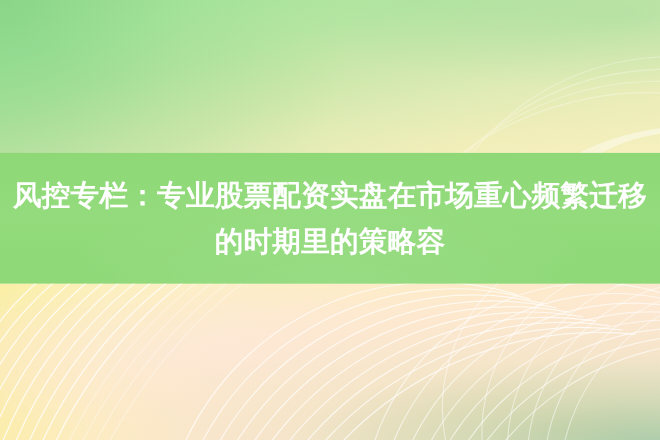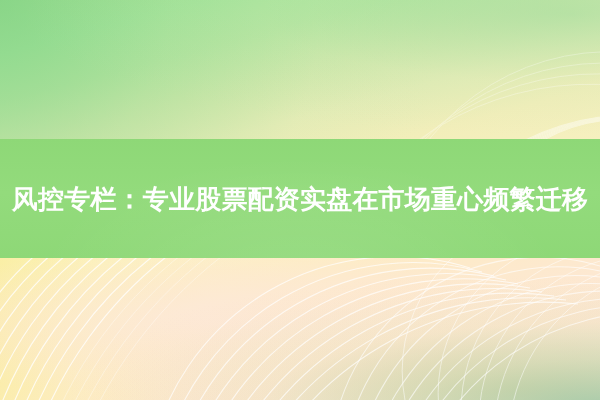--- a/index.html
+++ b/index.html
@@ -299,15 +299,16 @@
           <path d="M 50 204 A 432 432 0 0 1 476 -94"></path>
           <path d="M 60 208 A 444 444 0 0 1 492 -96"></path>
           <path d="M 70 212 A 456 456 0 0 1 508 -98"></path>
         </g>
       </svg>
     </div>
   </div>
 
   <div class="headline">
     <div class="line">风控专栏：专业股票配资实盘在市场重心频繁迁移</div>
+    <div class="line">的时期里的策略容</div>
   </div>
 
 </div>
 
 </body></html>

